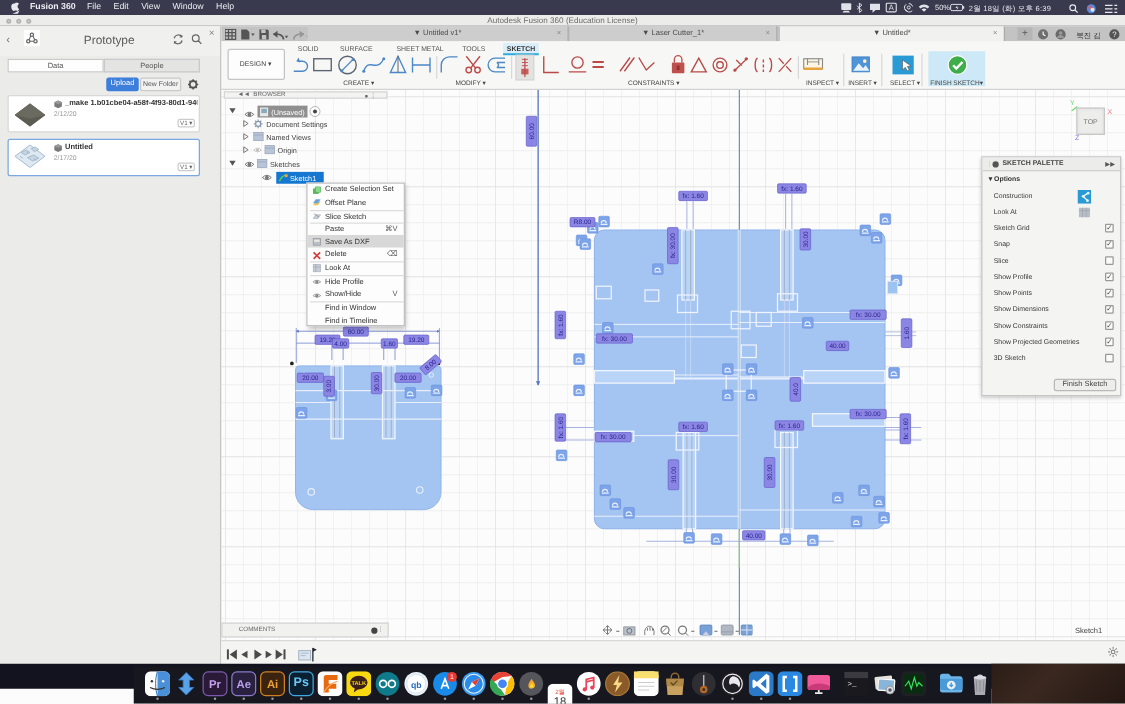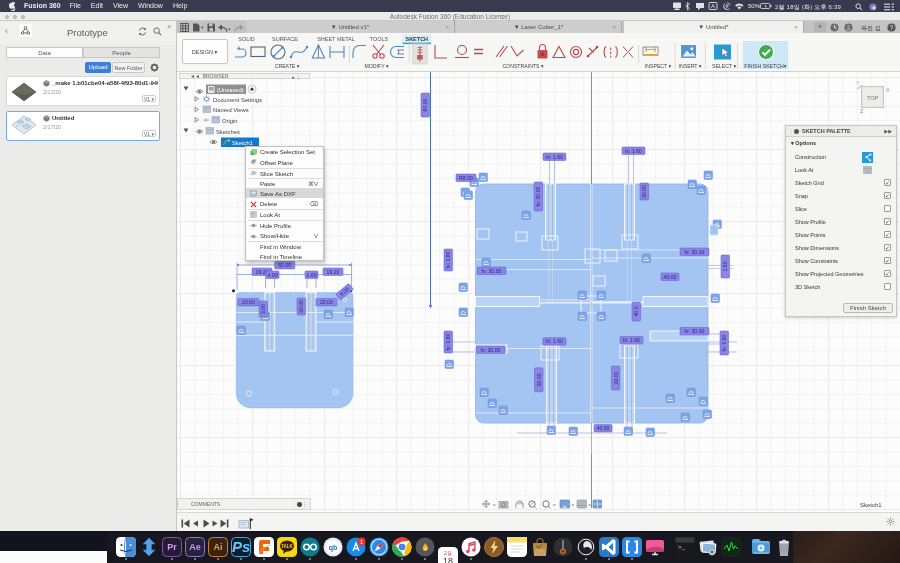--- a/index.html
+++ b/index.html
@@ -971,21 +971,21 @@
           <circle cx="5.5" cy="8" r="1" fill="#333"></circle>
           <circle cx="14.5" cy="8" r="1" fill="#eee"></circle>
           <path d="M4 13 Q10 16 16 13" stroke="#333" stroke-width="1" fill="none"></path>
         </svg></div>
 <div class="dicon" style="left:139px;top:6px;"><svg width="20" height="20" viewBox="0 0 20 20">
           <path d="M10 1 L16 7 H12.5 V13 H16 L10 19 L4 13 H7.5 V7 H4z" fill="#5aa2e8" stroke="#3a7ac8" stroke-width="0.7"></path>
         </svg></div>
 <div class="dicon" style="left:162px;top:6px;background:#2a1a38;border:1px solid #7a5aa8;line-height:18px;"><span style="color:#c9a0f0;font-size:9px;font-weight:bold;">Pr</span></div>
 <div class="dicon" style="left:185px;top:6px;background:#2a2040;border:1px solid #8a7ac8;line-height:18px;"><span style="color:#b8a0e8;font-size:9px;font-weight:bold;">Ae</span></div>
 <div class="dicon" style="left:208px;top:6px;background:#3a2410;border:1px solid #d08020;line-height:18px;"><span style="color:#f0a030;font-size:9px;font-weight:bold;margin-top:14px;">Ai</span></div>
-<div class="dicon" style="left:231px;top:6px;background:#0a2030;border:1px solid #40a8e0;line-height:18px;"><span style="color:#68c8f8;font-size:15px;font-weight:bold;font-style:italic;">Ps</span></div>
+<div class="dicon" style="left:231px;top:6px;background:#0a2030;border:1px solid #40a8e0;line-height:18px;"><span style="color:#68c8f8;font-size:10px;font-weight:bold;">Ps</span></div>
 <div class="dicon" style="left:254px;top:6px;"><svg width="20" height="20" viewBox="0 0 20 20">
           <rect width="20" height="20" rx="4.5" fill="#fdfdfd"></rect>
           <path d="M5 17 V5 a2 2 0 0 1 2-2 h9 v4 h-7 v3 h6 v4 h-6 v3z" fill="#e86a10"></path>
           <path d="M5 17 C8 12 12 9 16 8" stroke="#f8a860" stroke-width="1" fill="none"></path>
         </svg></div>
 <div class="dicon" style="left:277px;top:6px;"><svg width="20" height="20" viewBox="0 0 20 20">
           <rect width="20" height="20" rx="4.5" fill="#f8d810"></rect>
           <ellipse cx="10" cy="9" rx="7" ry="5.5" fill="#3a2018"></ellipse>
           <path d="M7 13 L6 17 L10 14z" fill="#3a2018"></path>
           <text x="10" y="11" font-size="4.5" fill="#f8d810" text-anchor="middle" font-family="Liberation Sans" font-weight="bold">TALK</text>

